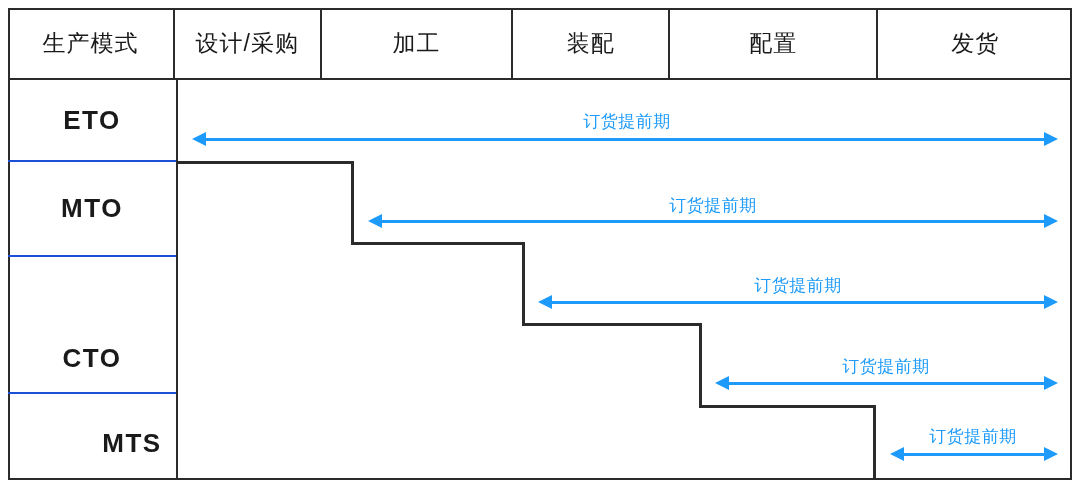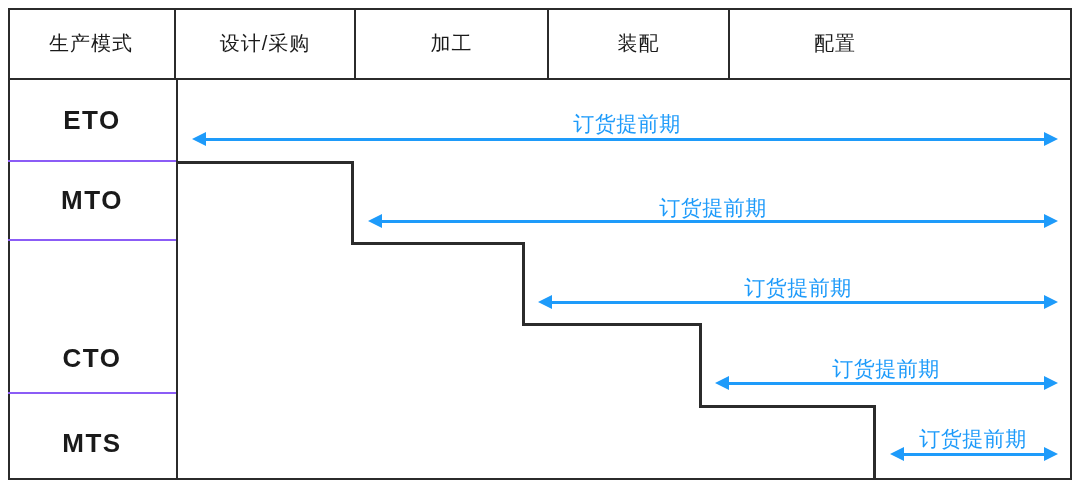--- a/index.html
+++ b/index.html
@@ -38,44 +38,44 @@
     height: 72px;
     box-sizing: border-box;
     border-bottom: 2px solid #2b2b2b;
     display: flex;
   }
   .header-cell {
     box-sizing: border-box;
     display: flex;
     align-items: center;
     justify-content: center;
-    font-size: 20px;
+    font-size: 23px;
     color: #1a1a1a;
     letter-spacing: 1px;
     border-right: 2px solid #2b2b2b;
     height: 100%;
   }
   .header-cell:last-child { border-right: none; }
 
   
   .mode-cell {
     position: absolute;
     left: 8px;
     width: 168px;
     box-sizing: border-box;
     display: flex;
     align-items: center;
     justify-content: center;
     font-size: 26px;
     font-weight: bold;
     color: #1a1a1a;
     letter-spacing: 1.5px;
-    border-bottom: 2px solid #8b5cf6;
-  }
-  .mode-cell.last { border-bottom: none; }
+    border-bottom: 2px solid #1d4ed8;
+  }
+  .mode-cell.last { border-bottom: none; margin-left: 40px; }
 
   
   .mode-divider {
     position: absolute;
     left: 176px;
     top: 80px;
     width: 2px;
     height: 400px;
     background: #2b2b2b;
   }
@@ -117,43 +117,44 @@
     left: 0;
     border-right: 14px solid #1e9bfa;
   }
   .head-right {
     right: 0;
     border-left: 14px solid #1e9bfa;
   }
   .arrow-label {
     position: absolute;
     transform: translateX(-50%);
-    font-size: 21px;
+    font-size: 17px;
     color: #1e9bfa;
     white-space: nowrap;
     letter-spacing: 0.5px;
   }
 </style>
 </head>
 <body>
 
 <div id="stage">
 
   <div class="frame"></div>
 
   <div class="header-row">
     <div class="header-cell" style="width:168px">生产模式</div>
-    <div class="header-cell" style="width:180px">设计/采购</div>
+    <div class="header-cell" style="width:148px">设计/采购</div>
     <div class="header-cell" style="width:193px">加工</div>
-    <div class="header-cell" style="width:181px">装配</div>
+    <div class="header-cell" style="width:158px">装配</div>
     <div class="header-cell" style="width:210px">配置</div>
+    <div class="header-cell" style="width:195px">发货</div>
   </div>
 
   <div class="mode-cell" style="top:80px;  height:82px">ETO</div>
-  <div class="mode-cell" style="top:162px; height:79px">MTO</div>
+  <div class="mode-cell" style="top:162px; height:95px">MTO</div>
   <div class="mode-cell" style="top:325px; height:69px">CTO</div>
   <div class="mode-cell last" style="top:406px; height:74px">MTS</div>
 
   <div class="mode-divider"></div>
 
   <div class="stair-h" style="left:176px; top:161px; width:178px"></div>
   <div class="stair-v" style="left:351px; top:161px; height:84px"></div>
   <div class="stair-h" style="left:351px; top:242px; width:174px"></div>
   <div class="stair-v" style="left:522px; top:242px; height:84px"></div>
   <div class="stair-h" style="left:522px; top:323px; width:180px"></div>

